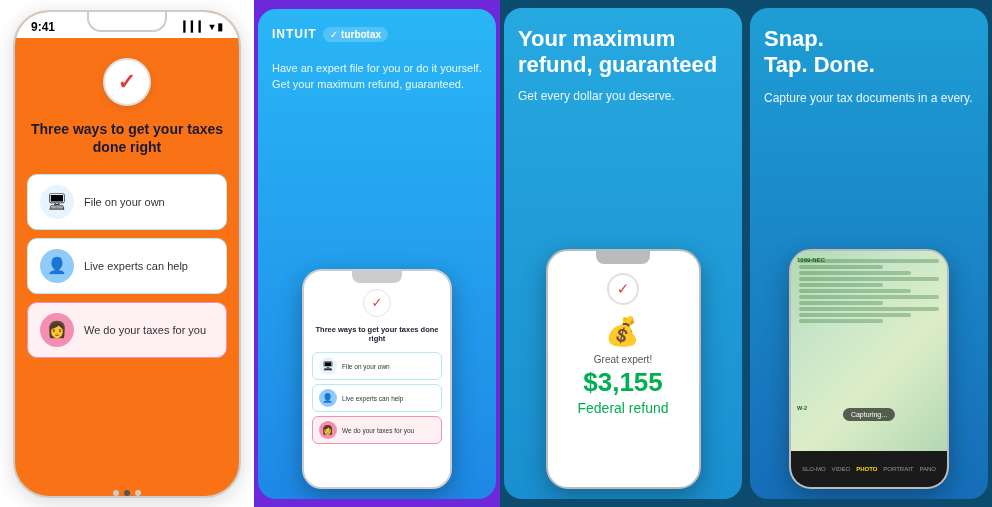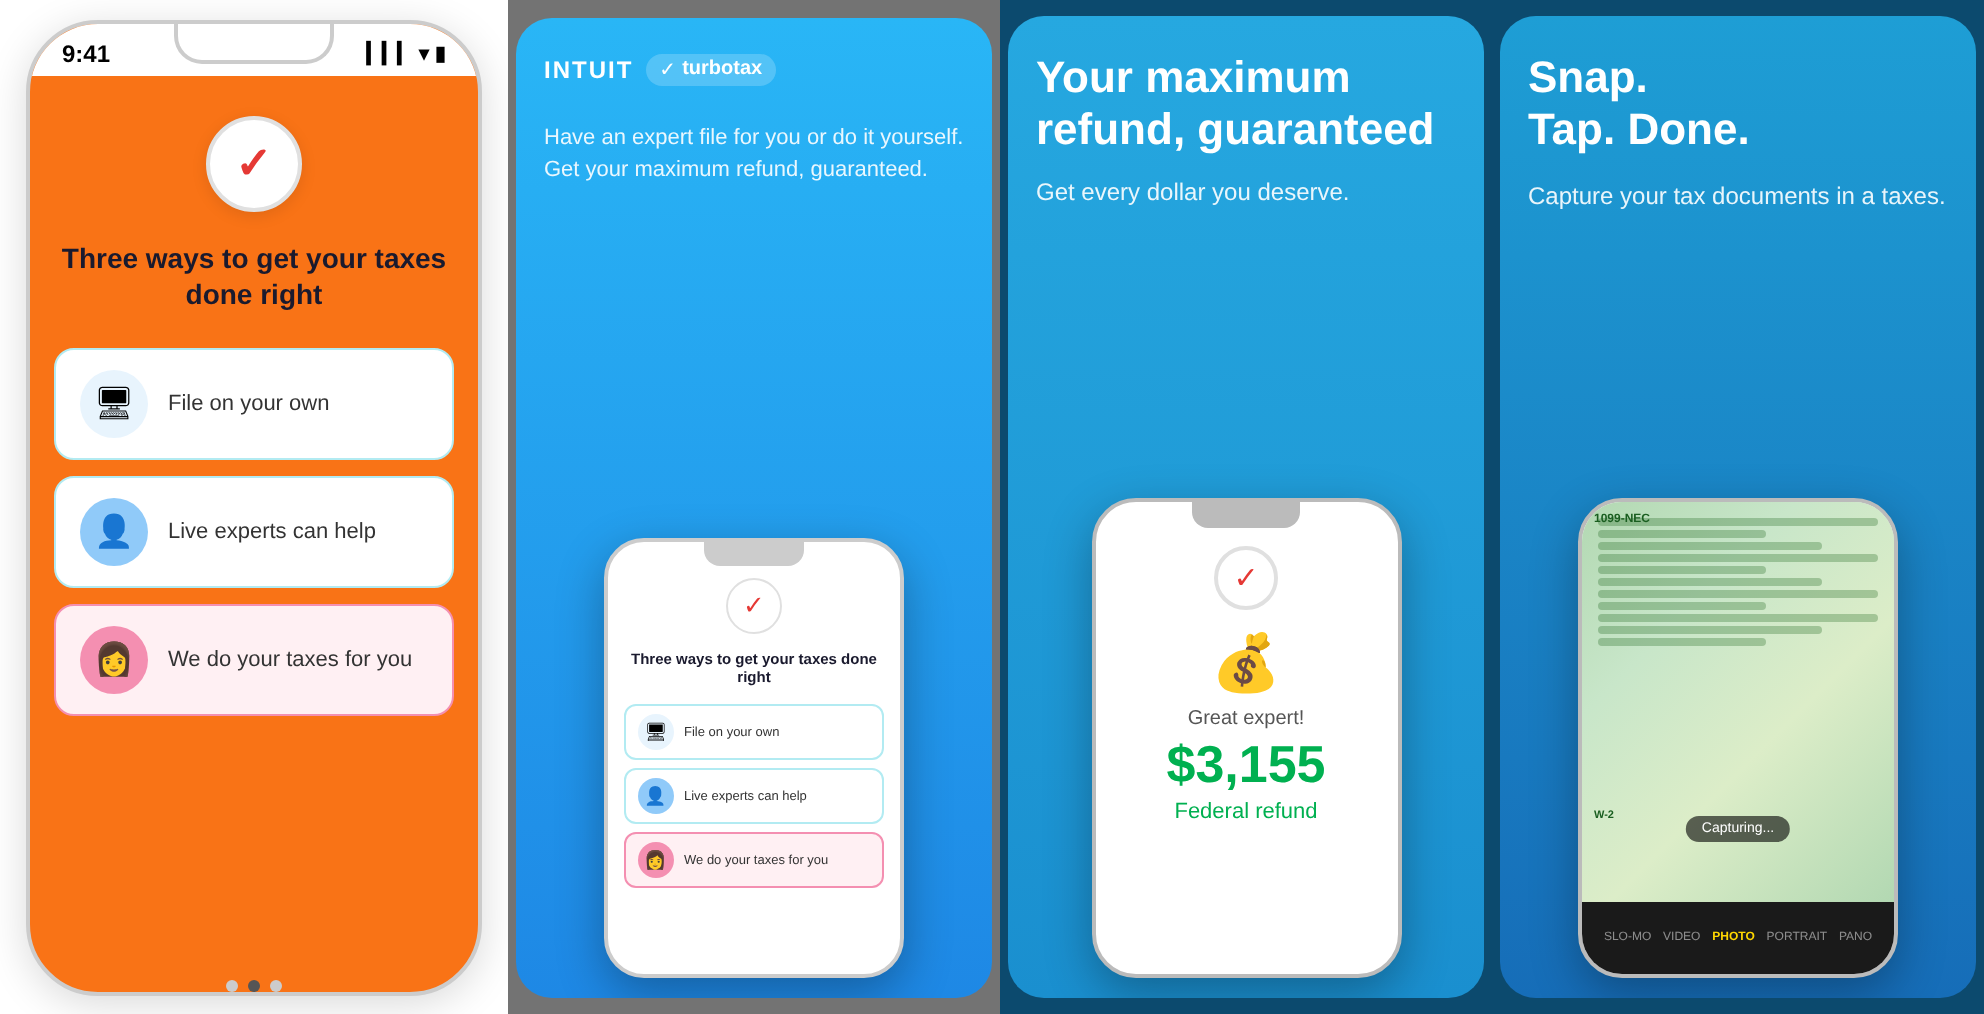--- a/index.html
+++ b/index.html
@@ -146,21 +146,21 @@
     .dot {
       width: 6px;
       height: 6px;
       border-radius: 50%;
       background: #ccc;
     }
     .dot.active { background: #555; }
 
     
     .panel-blue {
-      background: #737373;
+      background: #6d28d9;
       display: flex;
       align-items: center;
       justify-content: center;
       padding: 8px 4px;
     }
     .panel-blue-2 { background: #0c4a6e; }
     .panel-blue-3 { background: #0c4a6e; }
 
     .blue-inner {
       width: 100%;
@@ -349,21 +349,21 @@
       justify-content: center;
       margin: 10px 0 10px;
     }
     .refund-check-red { color: #e53935; font-size: 15px; }
     .money-icon {
       font-size: 28px;
       margin-bottom: 6px;
     }
     .refund-label { font-size: 10px; color: #555; margin-bottom: 2px; }
     .refund-amount { font-size: 26px; font-weight: 800; color: #00b050; margin-bottom: 2px; }
-    .refund-type { font-size: 11px; color: #00b050; }
+    .refund-type { font-size: 14px; color: #00b050; }
 
     
     .p4-inner {
       display: flex;
       flex-direction: column;
       padding: 18px 14px 10px;
       height: 100%;
     }
     .p4-headline {
       font-size: 22px;
@@ -554,21 +554,21 @@
       </div>
     </div>
   </div>
 </div>
 
 <div class="panel panel-blue panel-blue-3">
   <div class="blue-inner p4-inner" style="background:linear-gradient(180deg,#1e9ed5 0%,#166db8 100%);border-radius:18px;">
     <div class="p4-headline">
       <span>Snap.<br>Tap. Done.</span>
     </div>
-    <div class="p4-sub">Capture your tax documents in a taxes.</div>
+    <div class="p4-sub">Capture your tax documents in a every.</div>
     <div class="camera-phone-wrap">
       <div class="camera-phone">
         <div class="camera-screen">
           <div class="tax-doc-bg">
             <span class="doc-label-top">1099-NEC</span>
             <div class="doc-line"></div>
             <div class="doc-line short"></div>
             <div class="doc-line medium"></div>
             <div class="doc-line"></div>
             <div class="doc-line short"></div>

